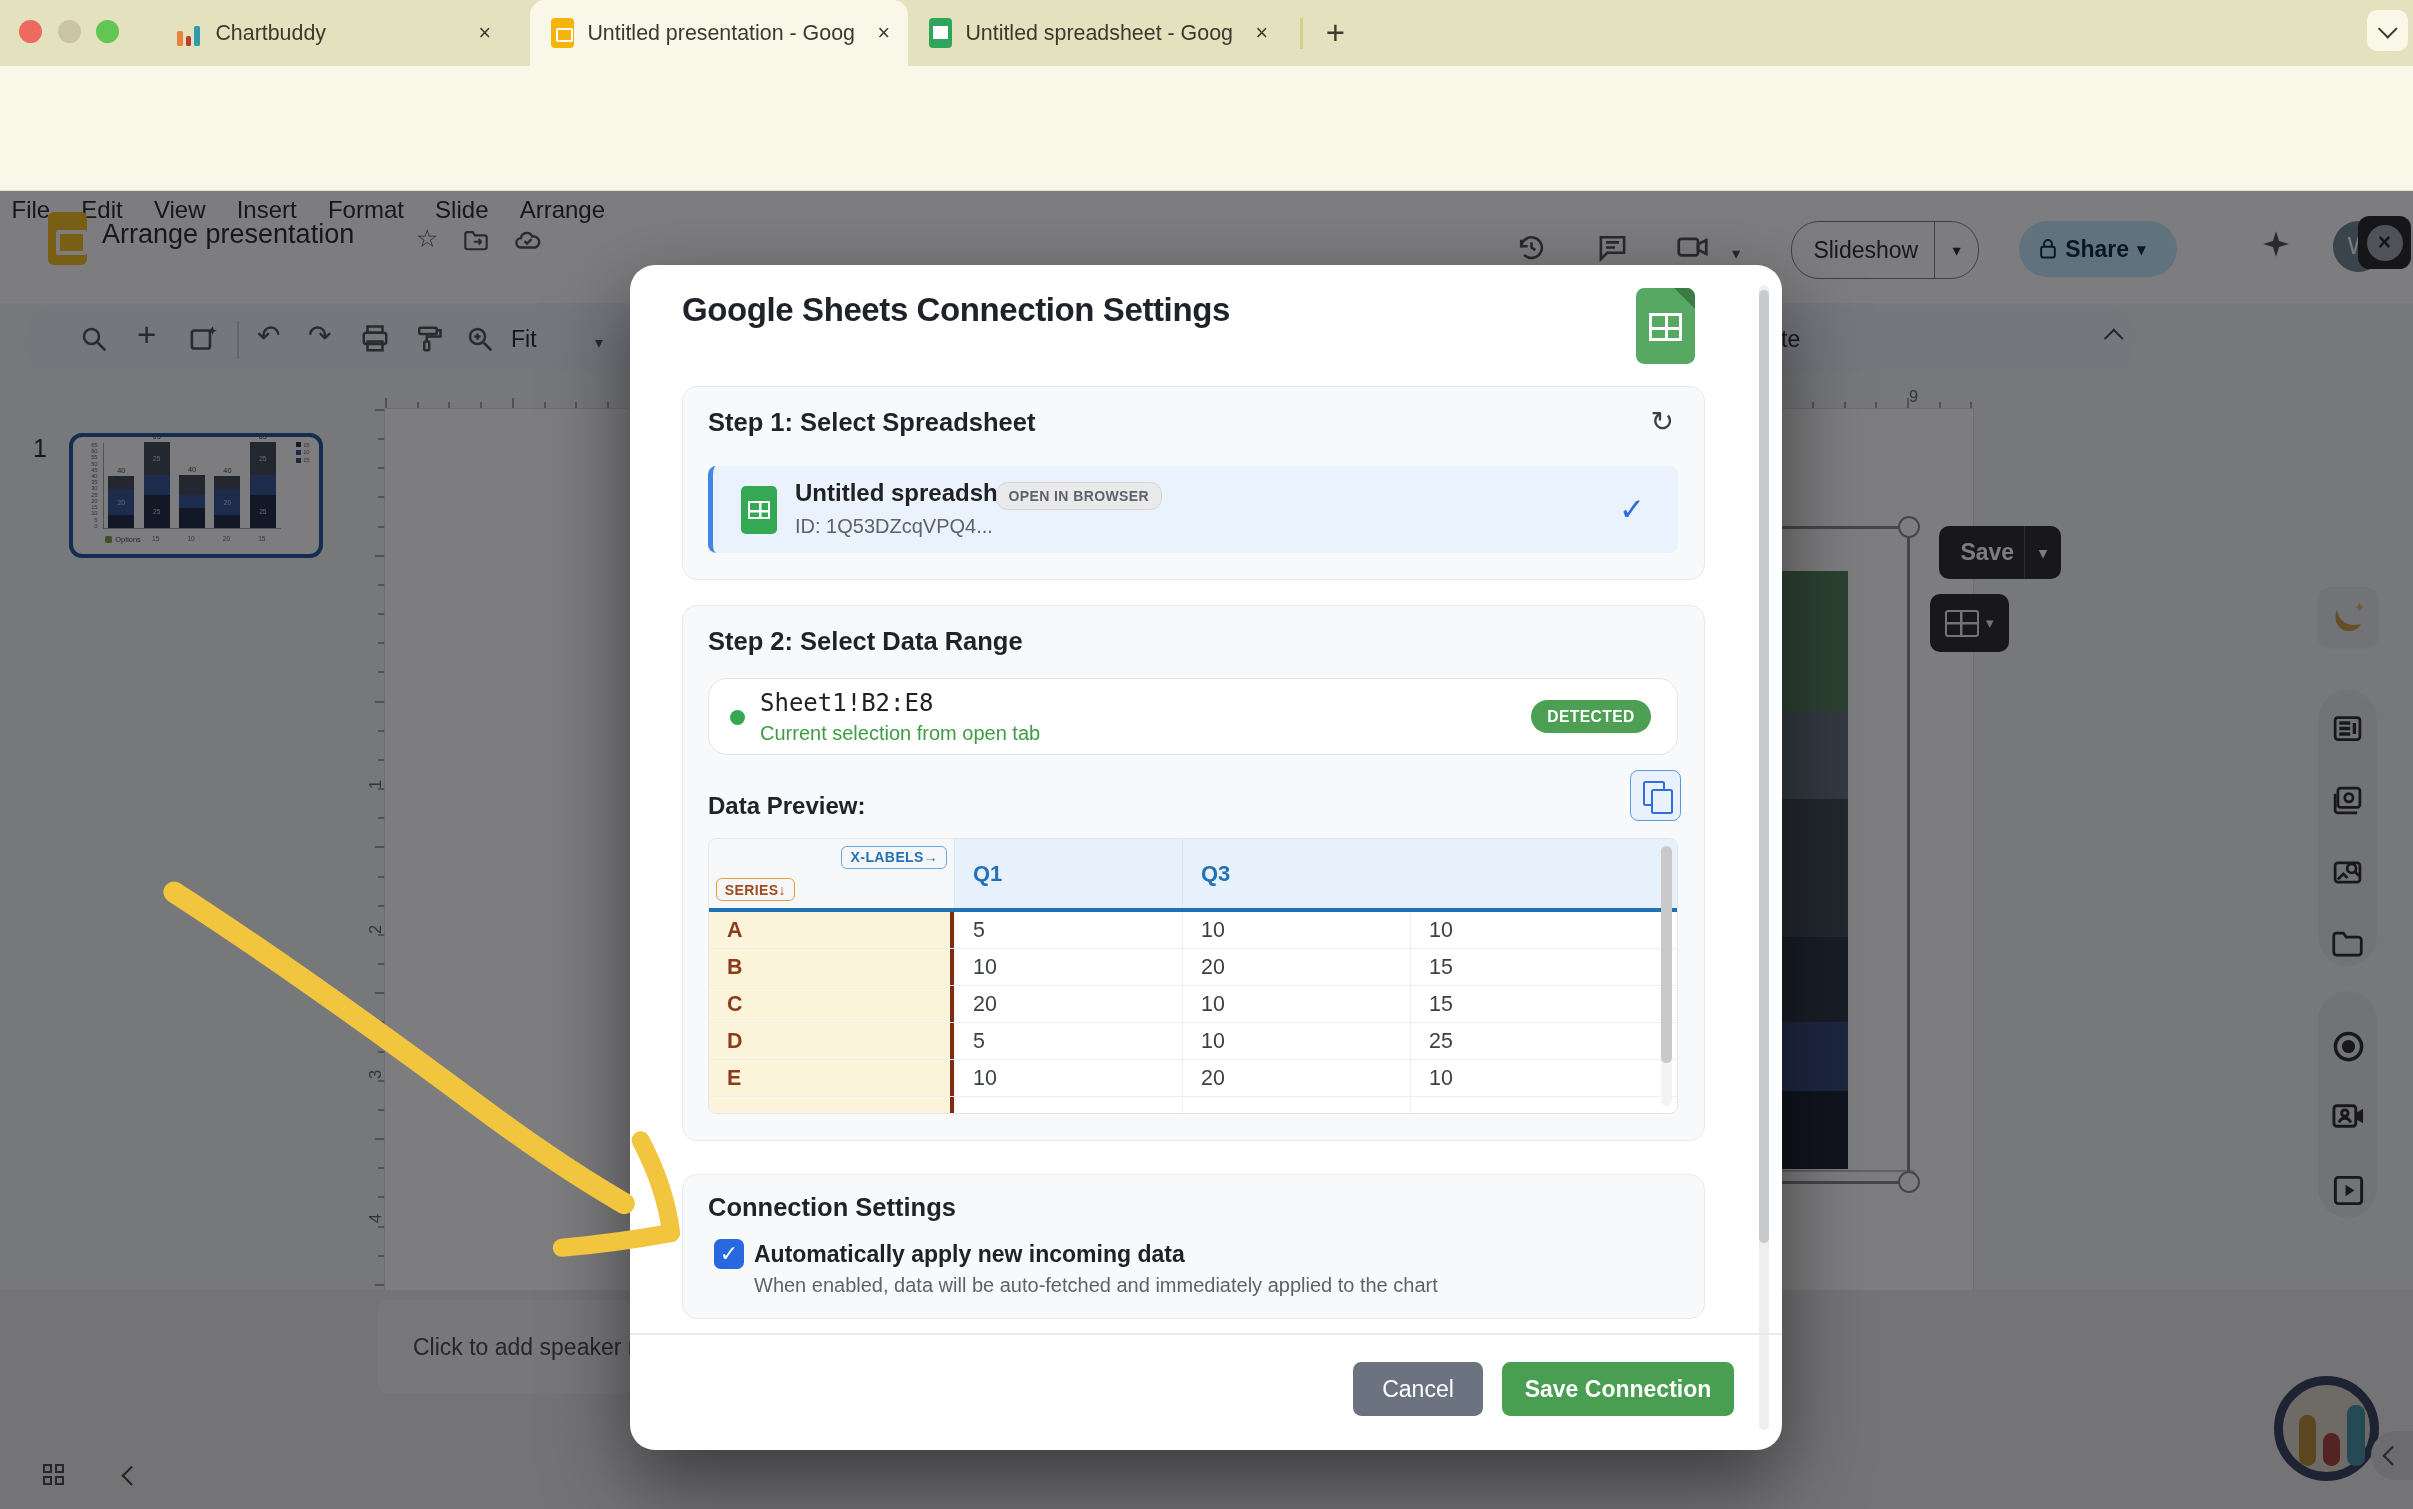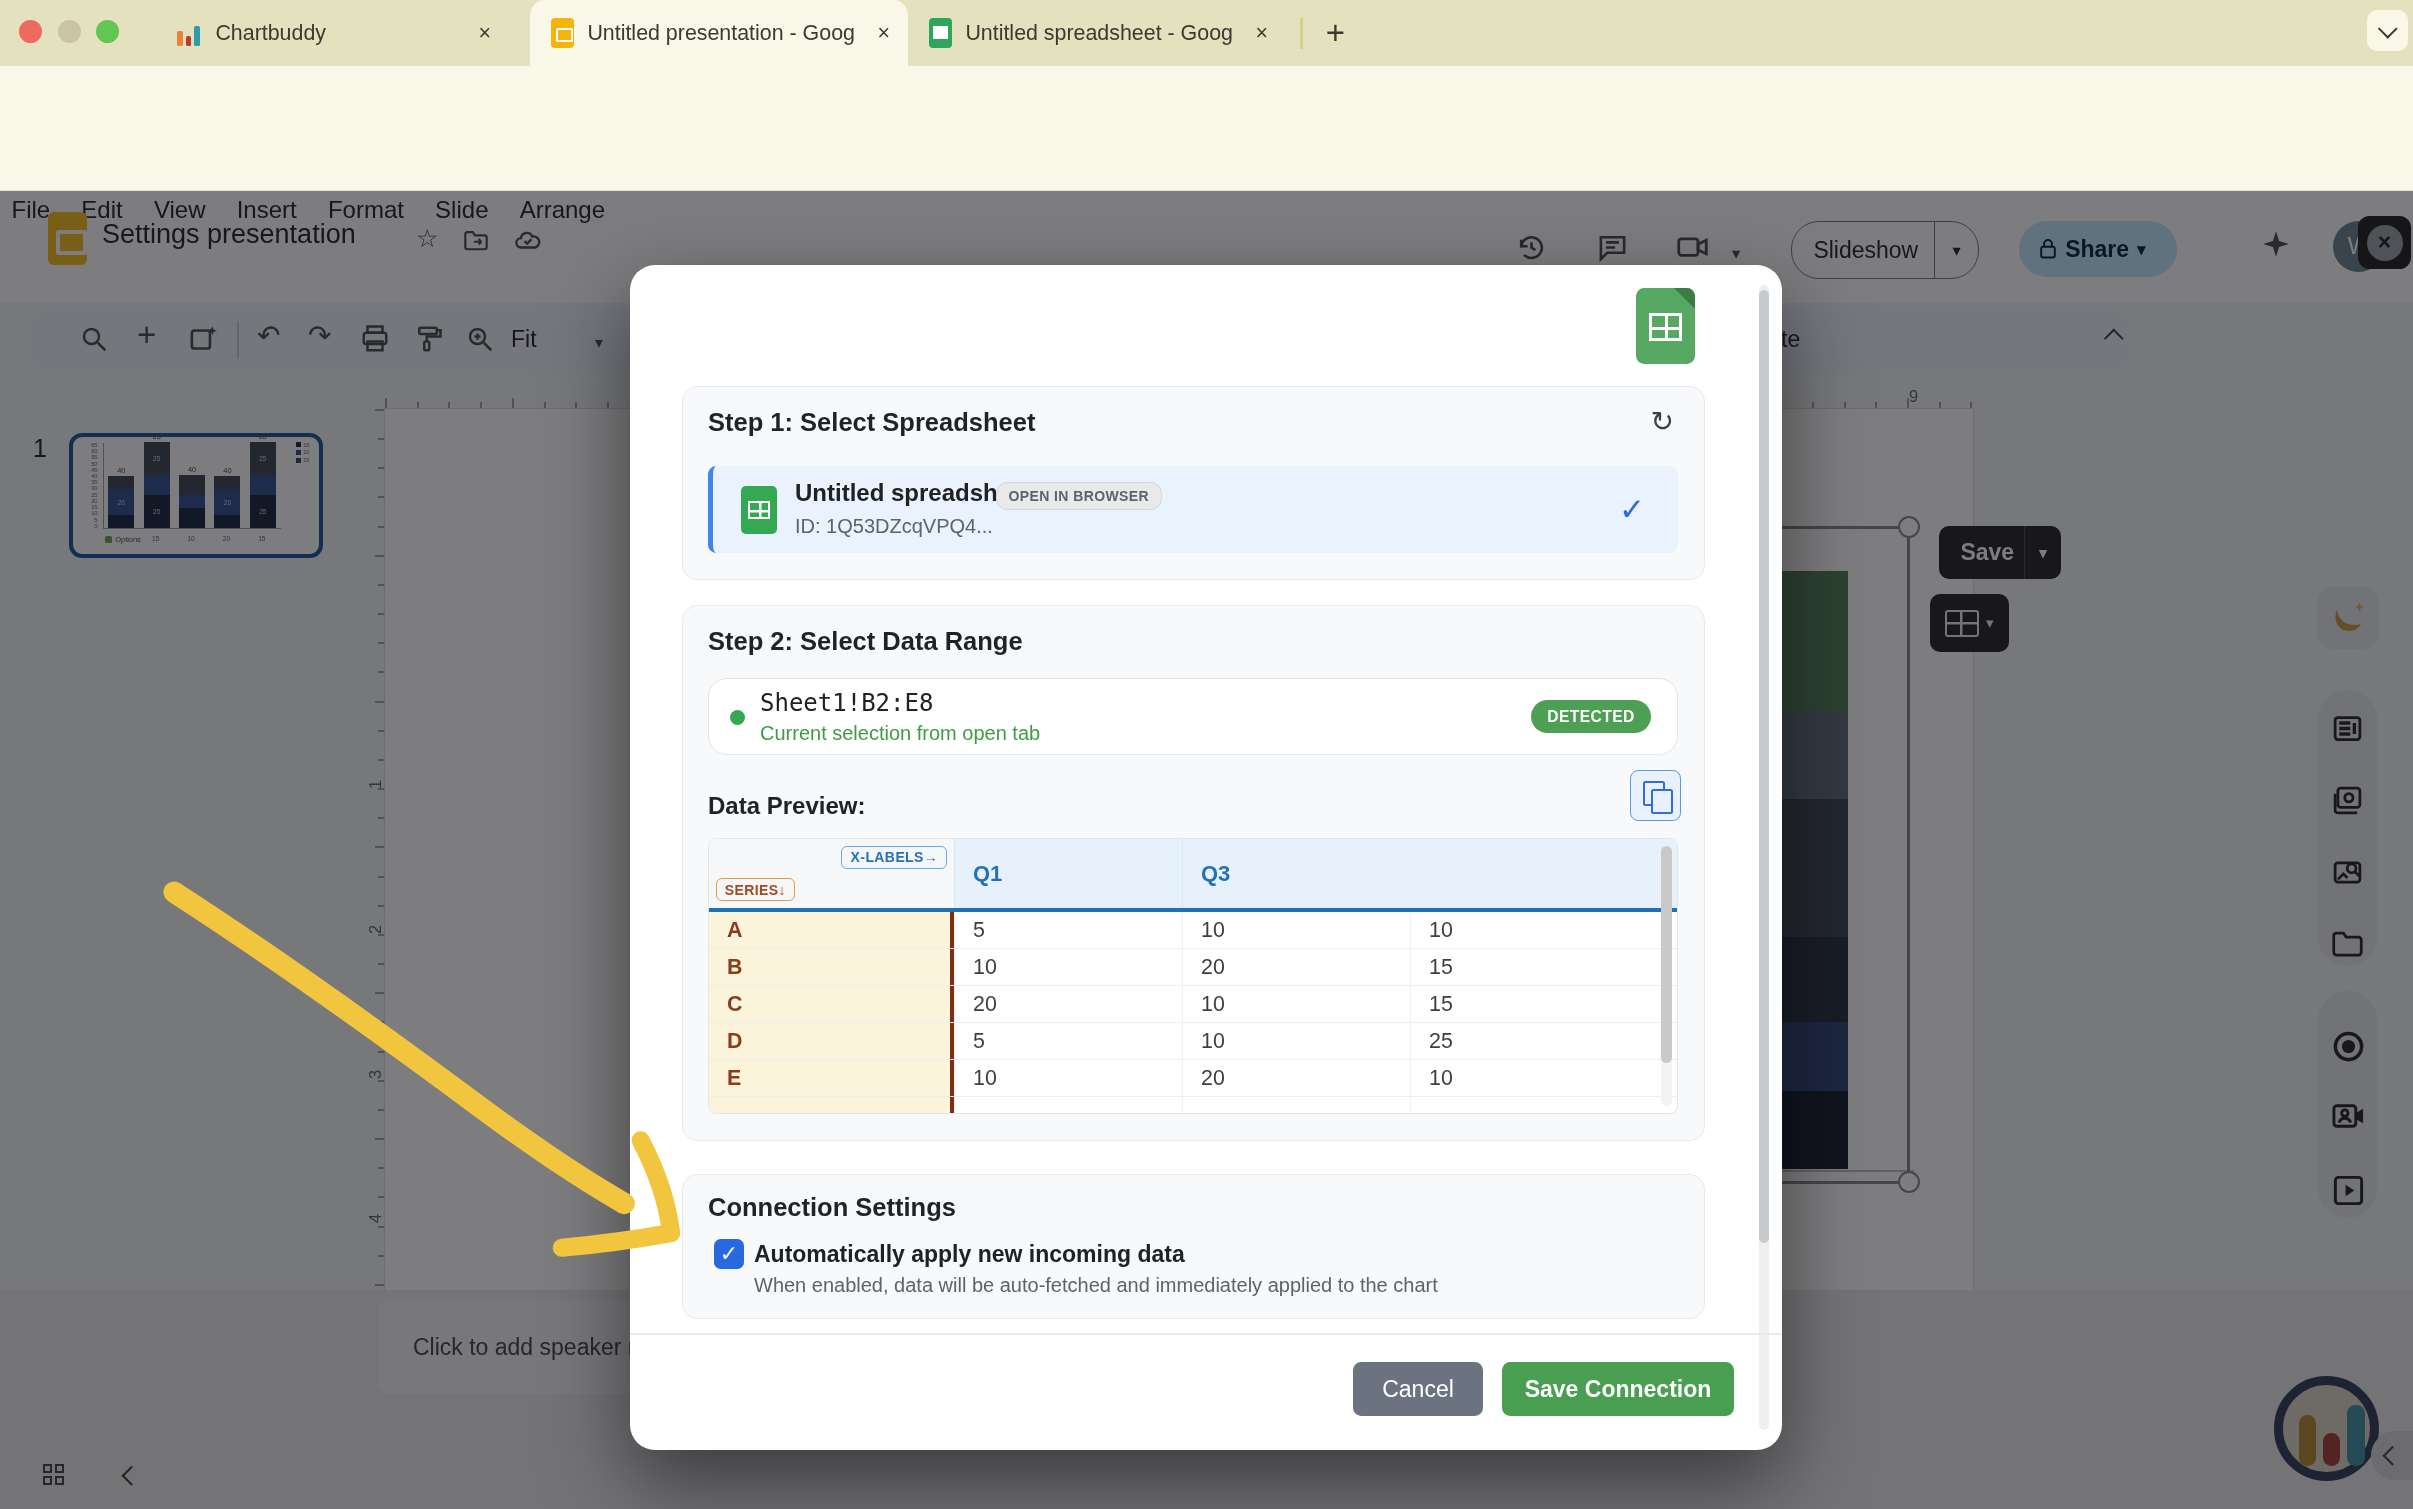--- a/index.html
+++ b/index.html
@@ -328,21 +328,21 @@
       </svg>
     <span class="abs" id="bm-label">All Bookmarks</span>
   </div>
 
   <div class="abs" id="page">
 
     <div class="abs" id="appheader">
       <div class="abs" id="slideslogo">
           <i></i>
         </div>
-      <span class="abs" id="doctitle">Settings presentation</span>
+      <span class="abs" id="doctitle">Arrange presentation</span>
       <span class="abs" id="doc-star">☆</span>
       <svg class="abs" id="doc-folder" width="26" height="21.4" viewBox="0 0 24 20" fill="none" stroke="currentColor" stroke-width="2">
           <path d="M2 4a2 2 0 0 1 2-2h5l2 3h9a2 2 0 0 1 2 2v9a2 2 0 0 1-2 2H4a2 2 0 0 1-2-2z"></path>
           <path d="M10 11h7m0 0-2.5-2.5M17 11l-2.5 2.5"></path>
         </svg>
       <svg class="abs" id="doc-cloud" width="28" height="23" viewBox="0 0 24 18" fill="none" stroke="currentColor" stroke-width="2">
           <path d="M6 15a4 4 0 0 1 0-8 5 5 0 0 1 9.6-1.4A4 4 0 0 1 18 15z"></path>
           <path d="M9 9.5l2.2 2.2L15 7.8"></path>
         </svg>
       <div id="menubar">
@@ -681,20 +681,21 @@
         <i id="cb-teal"></i>
     </div>
     <div class="abs" id="collapsepill">
         <i class="chev left" style="border-color:#3c4043"></i>
       </div>
   </div>
 
   <div class="abs" id="dim"></div>
 
   <div class="abs" id="modal">
+    <div class="abs" id="m-title">Google Sheets Connection Settings</div>
     <div class="abs" id="m-sheeticon">
         <i class="fold"></i>
         <i class="grid"></i>
       </div>
     <i class="abs" id="m-scroll-track"></i>
     <i class="abs" id="m-scroll-thumb"></i>
 
     <div class="mcard" id="card1">
       <div class="mhead" id="s1-head">Step 1: Select Spreadsheet</div>
       <span id="s1-refresh">↻</span>

